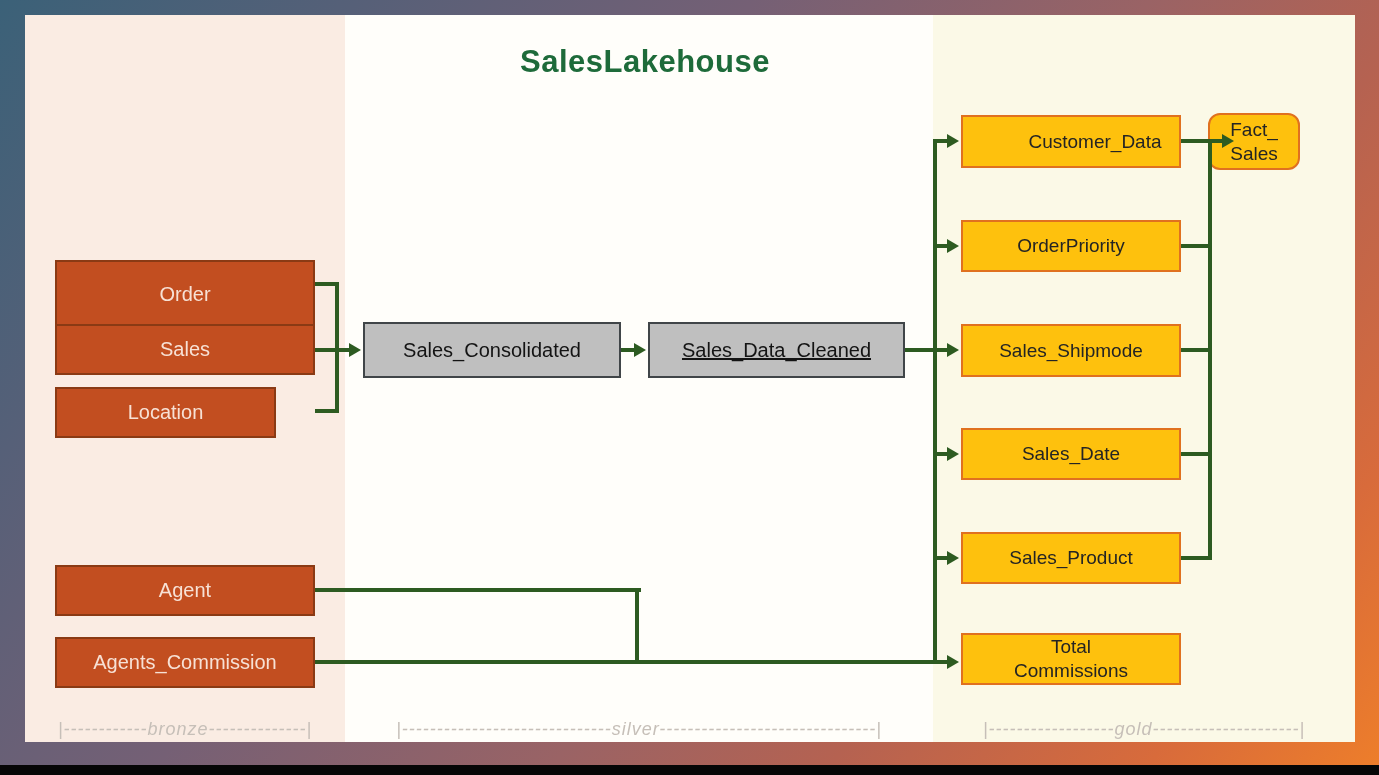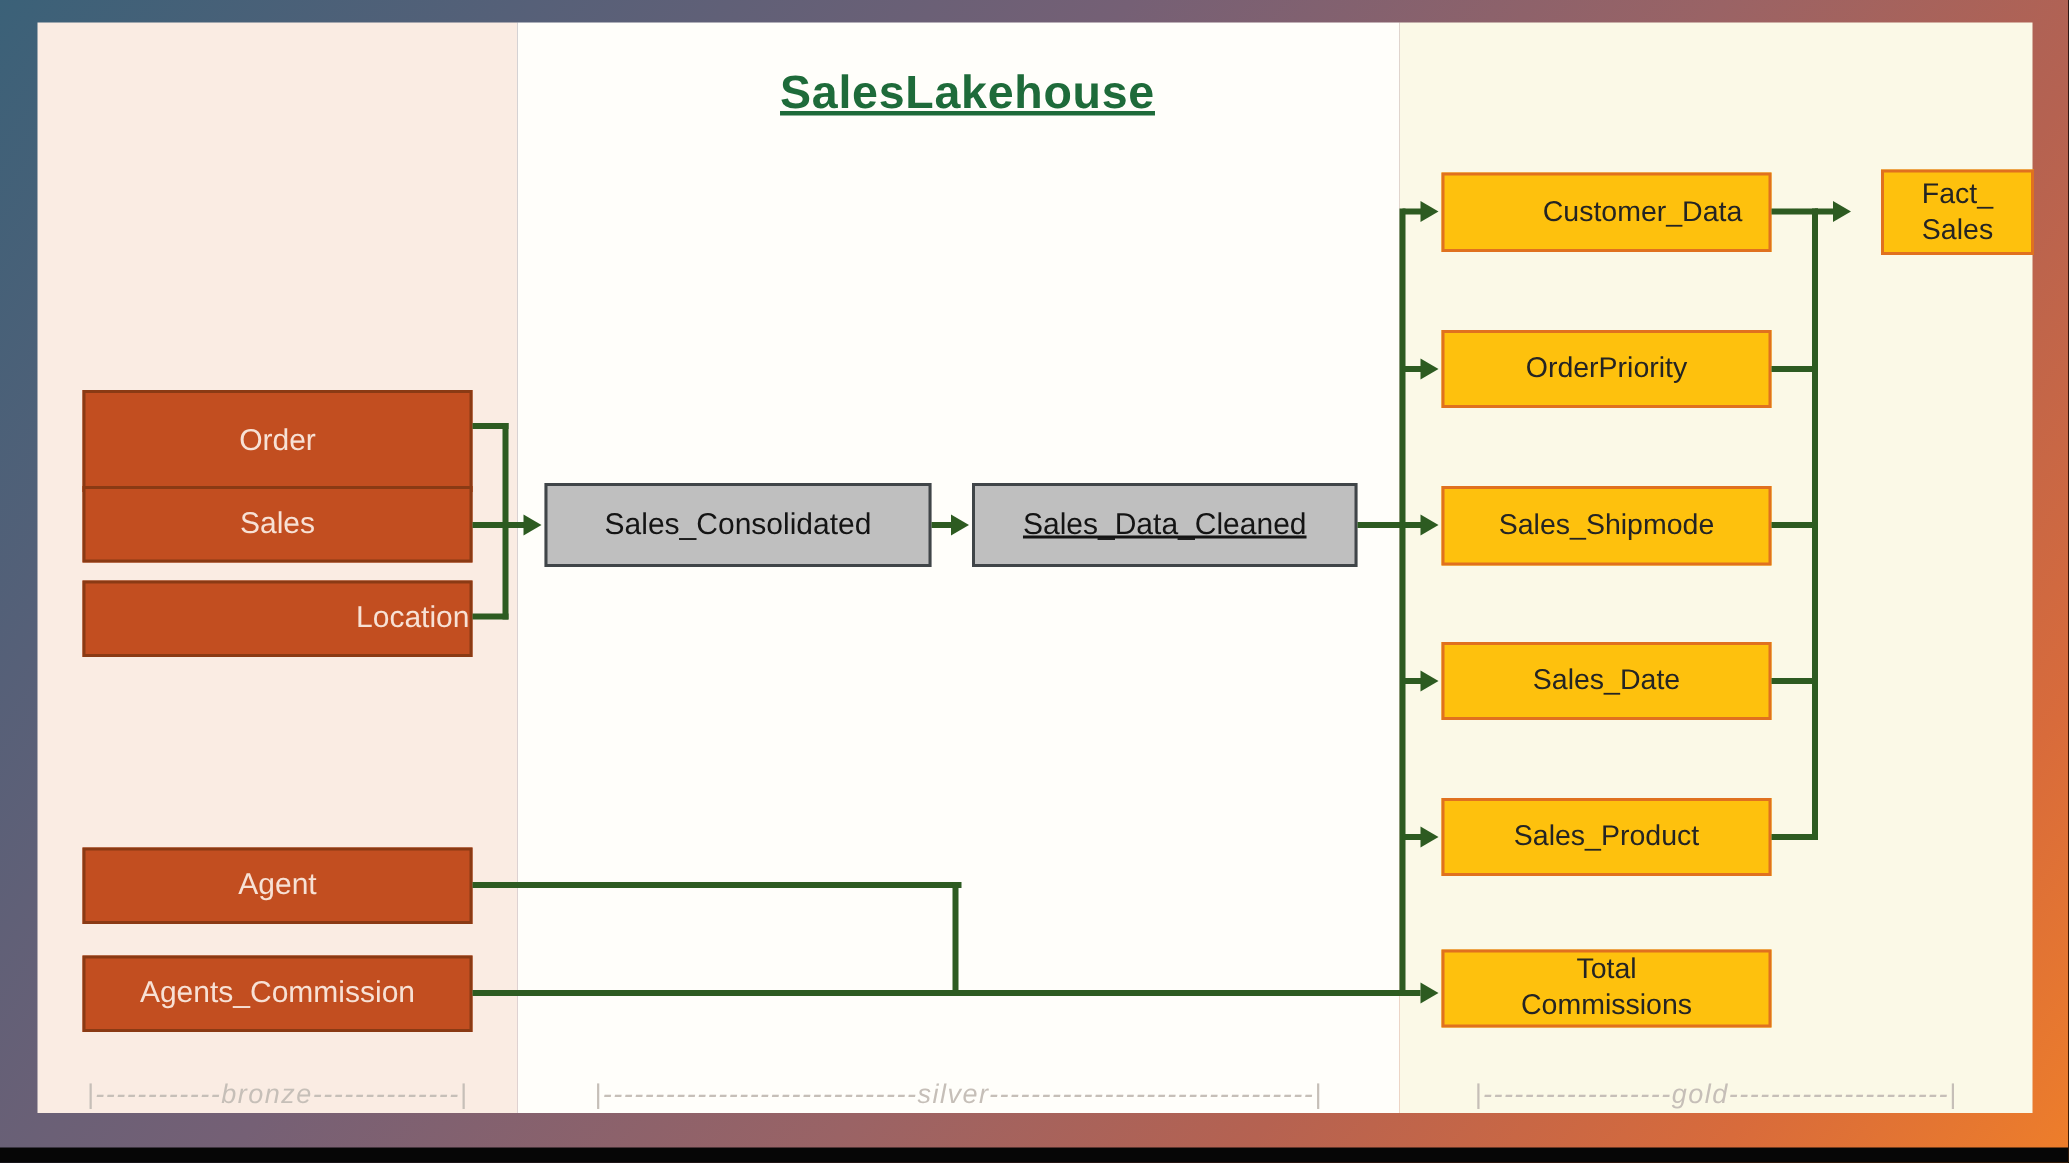--- a/index.html
+++ b/index.html
@@ -8,21 +8,21 @@
     font-family:"Liberation Sans", sans-serif;
     background:linear-gradient(128deg,#3b6178 0%,#566078 18%,#756075 38%,#9a6365 58%,#b56251 72%,#d86b3b 88%,#ee7e2a 100%);
   }
   .bottom-bar{position:absolute;left:0;top:765px;width:1379px;height:10px;background:#060606;}
   .zone{position:absolute;top:15px;height:727px;}
   .zone.bronze{left:25px;width:320px;background:#faece3;}
   .zone.silver{left:345px;width:588px;background:#fffefa;}
   .zone.gold{left:933px;width:422px;background:#fbf9e7;}
   .title{
     position:absolute;left:365px;top:44px;width:560px;text-align:center;
-    font-size:31px;font-weight:bold;color:#1e6b3a;letter-spacing:.5px;text-decoration:underline;
+    font-size:31px;font-weight:bold;color:#1e6b3a;letter-spacing:.5px;
   }
   .node{
     position:absolute;display:flex;flex-direction:column;align-items:center;justify-content:center;
     box-sizing:border-box;text-align:center;line-height:1.25;
   }
   .node.bronze{background:#c24e20;border:2px solid #8a3a14;color:#f7e1d5;font-size:20px;}
   .node.silverbox{background:#bfbfbf;border:2px solid #404548;color:#141414;font-size:20px;}
   .node.goldbox{background:#fec10d;border:2px solid #e0711f;color:#242424;font-size:19px;}
   .edge{position:absolute;background:#2d5b21;}
   .ah{
@@ -44,21 +44,21 @@
   <div class="zone gold"></div>
 
   <div class="title">SalesLakehouse</div>
 
   <div class="node bronze" style="left:55px;top:260px;width:260px;height:68px;">
     <span>Order</span>
   </div>
   <div class="node bronze" style="left:55px;top:324px;width:260px;height:51px;">
     <span>Sales</span>
   </div>
-  <div class="node bronze" style="left:55px;top:387px;width:260px;height:51px;align-items:flex-end;">
+  <div class="node bronze" style="left:55px;top:387px;width:221px;height:51px;">
     <span>Location</span>
   </div>
   <div class="node bronze" style="left:55px;top:565px;width:260px;height:51px;">
     <span>Agent</span>
   </div>
   <div class="node bronze" style="left:55px;top:637px;width:260px;height:51px;">
     <span>Agents_Commission</span>
   </div>
 
   <div class="node silverbox" style="left:363px;top:322px;width:258px;height:56px;">
@@ -80,21 +80,21 @@
   <div class="node goldbox" style="left:961px;top:428px;width:220px;height:52px;">
     <span>Sales_Date</span>
   </div>
   <div class="node goldbox" style="left:961px;top:532px;width:220px;height:52px;">
     <span>Sales_Product</span>
   </div>
   <div class="node goldbox" style="left:961px;top:633px;width:220px;height:52px;">
     <span>Total</span>
     <span>Commissions</span>
   </div>
-  <div class="node goldbox" style="left:1254px;top:113px;width:102px;height:57px;">
+  <div class="node goldbox" style="left:1208px;top:113px;width:92px;height:57px;border-radius:12px;">
     <span>Fact_</span>
     <span>Sales</span>
   </div>
 
   <div class="edge" style="left:315px;top:282px;width:24px;height:4px;"></div>
   <div class="edge" style="left:315px;top:409px;width:24px;height:4px;"></div>
   <div class="edge" style="left:335px;top:282px;width:4px;height:131px;"></div>
   <div class="edge" style="left:315px;top:348px;width:35px;height:4px;"></div>
   <div class="ah" style="left:349px;top:343px;"></div>
 

